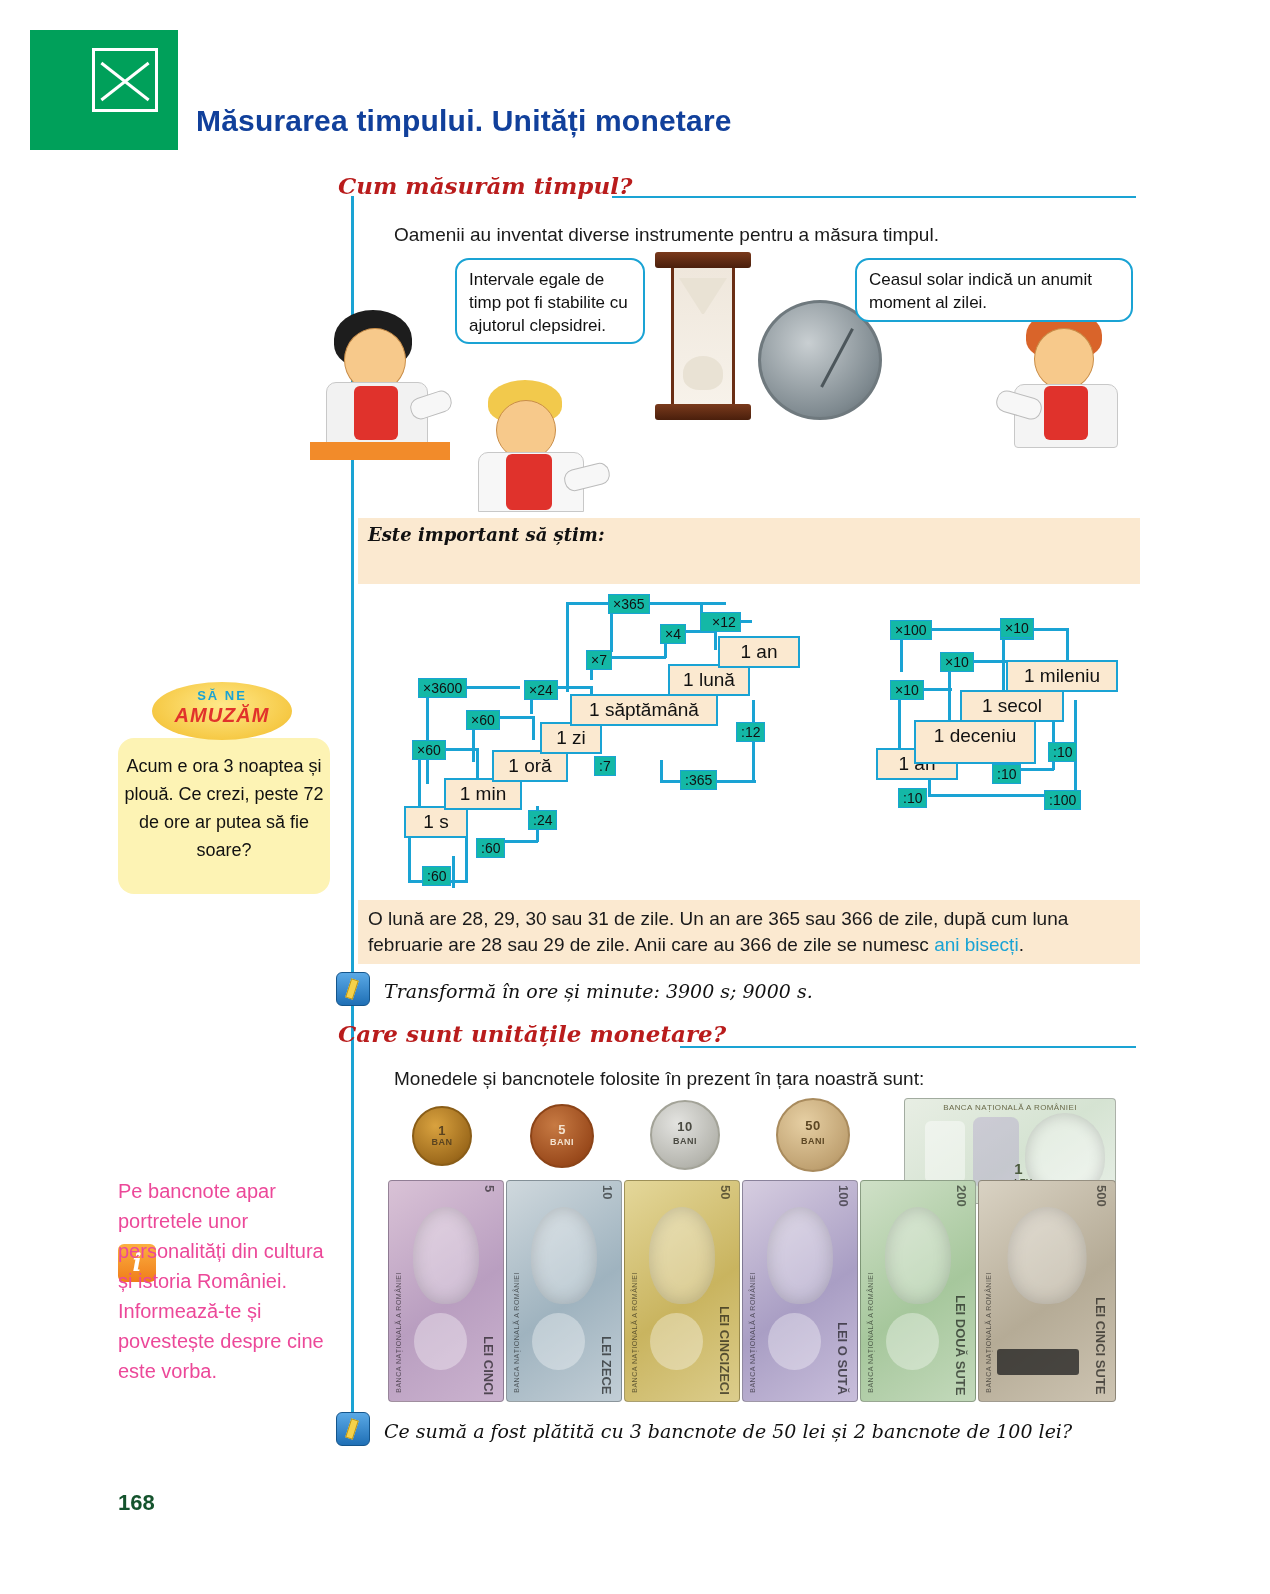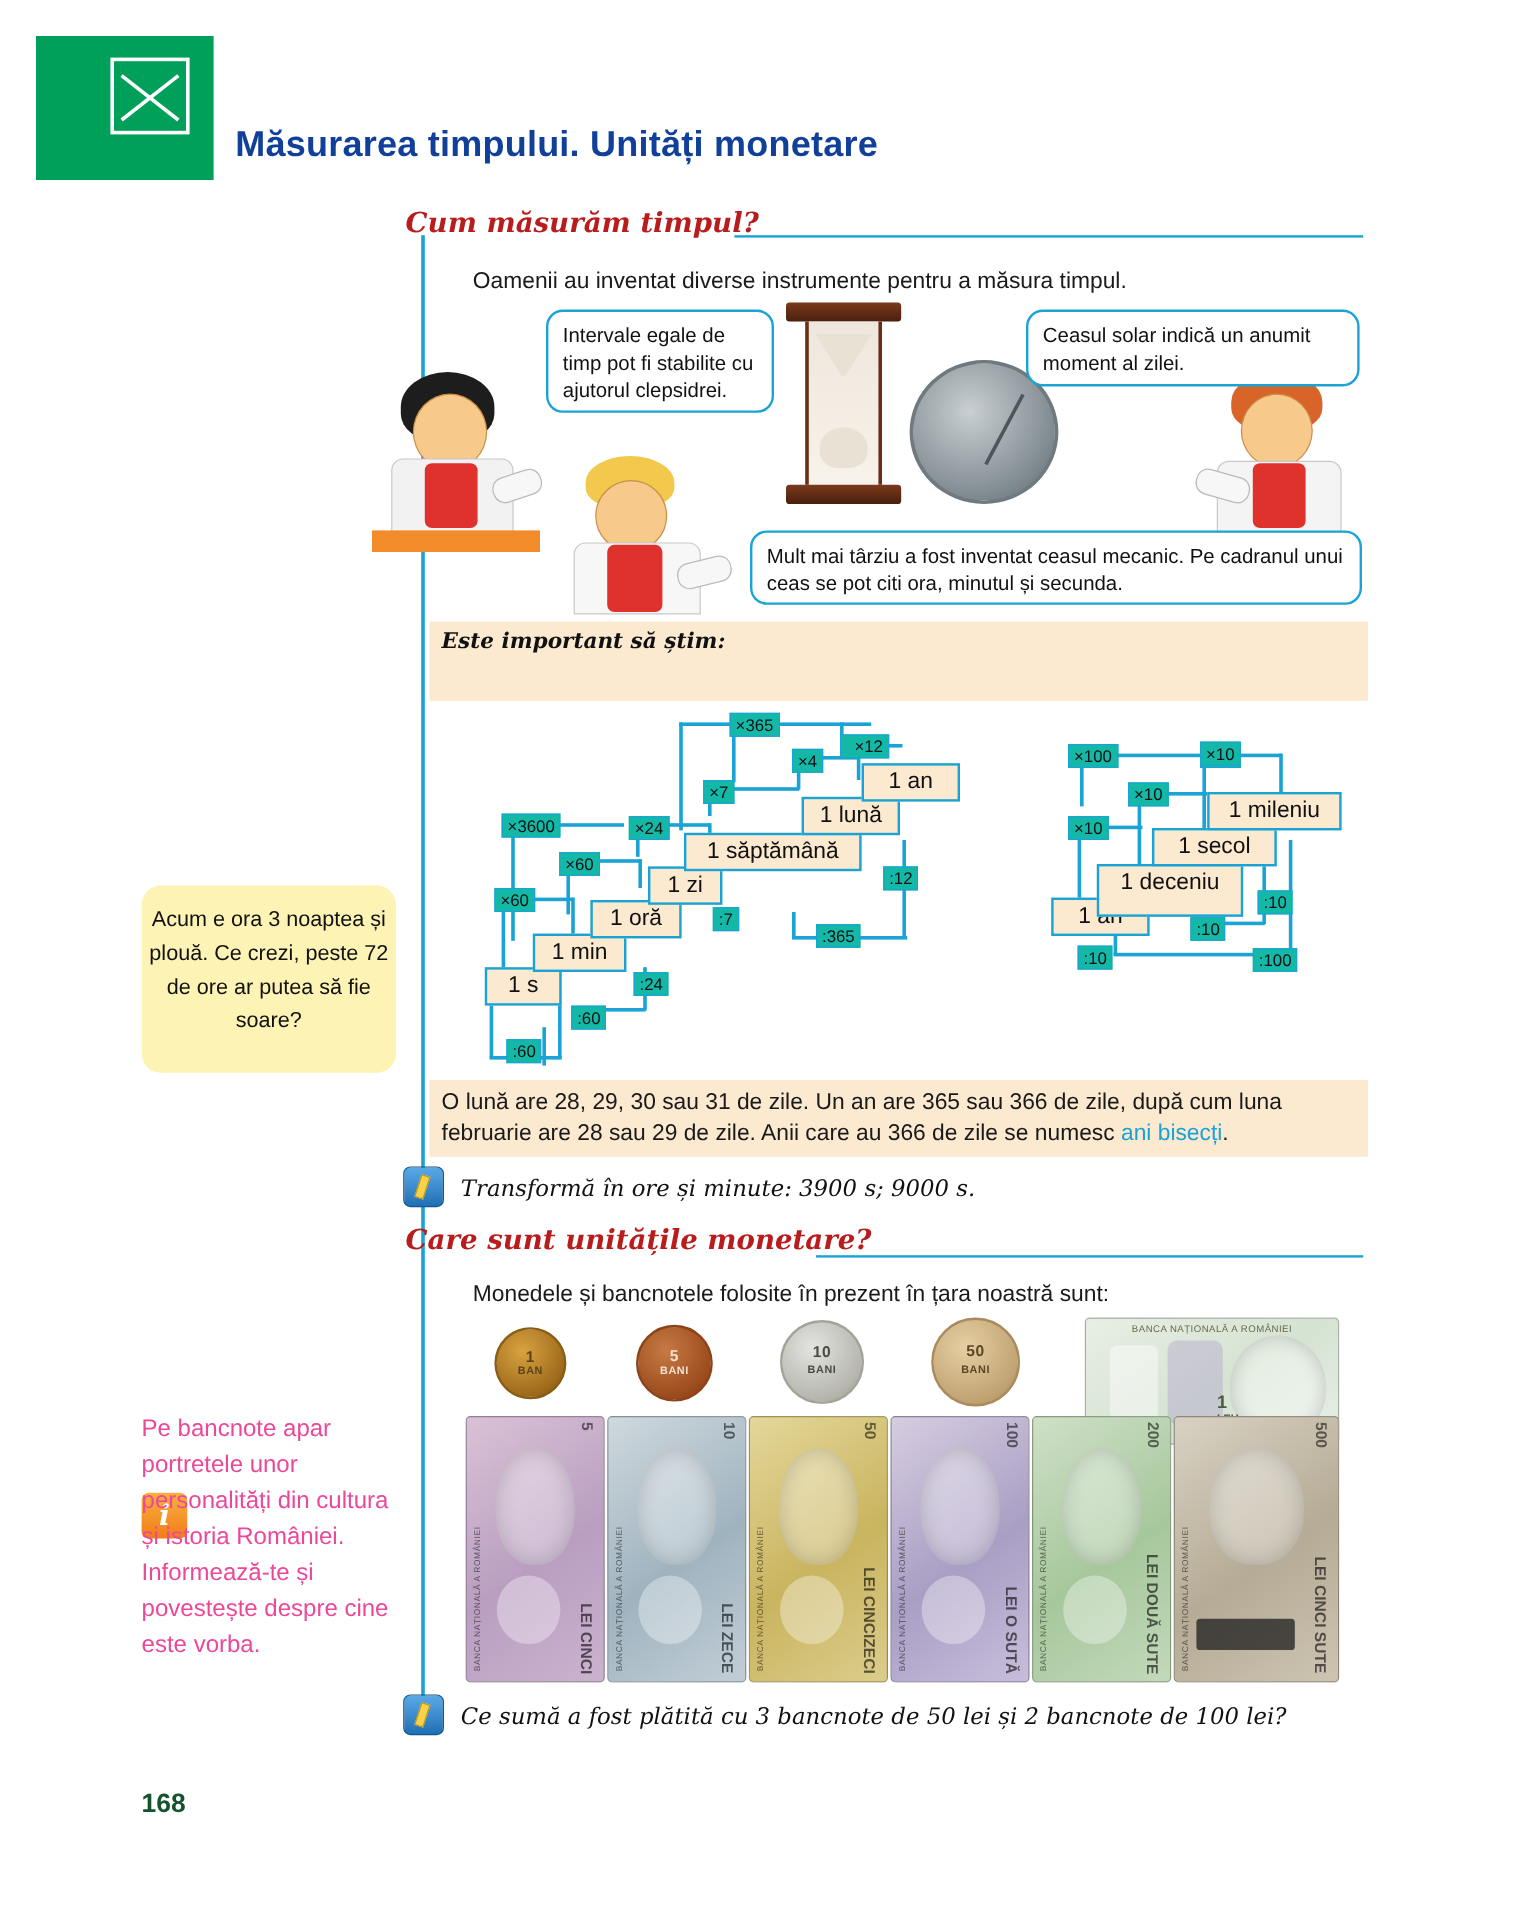--- a/index.html
+++ b/index.html
@@ -519,21 +519,20 @@
   <div class="kid" style="left:1000px; top:310px; width:140px; height:150px;">
     <div class="hair" style="left:26px; top:0; width:76px; height:50px; background:#d9642a;"></div>
     <div class="head" style="left:34px; top:18px; width:58px; height:60px;"></div>
     <div class="body" style="left:14px; top:74px; width:102px; height:62px; background:#f4f4f4; border:1px solid #c8c8c8;"></div>
     <div class="body" style="left:44px; top:76px; width:44px; height:54px; background:#e0322c; border-radius:6px;"></div>
     <div class="arm" style="left:-4px; top:84px; width:44px; height:20px; transform:rotate(16deg);"></div>
   </div>
 
   <div class="bubble" style="left:455px; top:258px; width:190px; height:86px;">Intervale egale de timp pot fi stabilite cu ajutorul clepsidrei.</div>
   <div class="bubble" style="left:855px; top:258px; width:278px; height:64px;">Ceasul solar indică un anumit moment al zilei.</div>
-  <div class="bubble" style="left:625px; top:442px; width:510px; height:62px;">Mult mai târziu a fost inventat ceasul mecanic. Pe cadranul unui ceas se pot citi ora, minutul și secunda.</div>
 
   <div class="cream-box" style="left:358px; top:518px; width:782px; height:66px;"></div>
   <div style="position:absolute; left:368px; top:524px;" class="cream-title">Este important să știm:</div>
 
   <div class="dline" style="left:408px; top:818px; width:3px; height:64px;"></div>
   <div class="dline" style="left:408px; top:880px; width:60px; height:3px;"></div>
   <div class="dline" style="left:465px; top:808px; width:3px; height:74px;"></div>
   <div class="dline" style="left:418px; top:748px; width:3px; height:68px;"></div>
   <div class="dline" style="left:418px; top:748px; width:60px; height:3px;"></div>
   <div class="dline" style="left:476px; top:748px; width:3px; height:42px;"></div>
@@ -611,20 +610,24 @@
   <div class="dlabel" style="left:1000px; top:620px;">×10</div>
   <div class="dlabel" style="left:890px; top:620px;">×100</div>
   <div class="dlabel" style="left:1000px; top:618px;">×10</div>
 
   <div class="dlabel" style="left:898px; top:788px;">:10</div>
   <div class="dlabel" style="left:992px; top:764px;">:10</div>
   <div class="dlabel" style="left:1048px; top:742px;">:10</div>
   <div class="dlabel" style="left:1044px; top:790px;">:100</div>
 
   <div class="fun-box"></div>
+  <div class="fun-badge">
+    <div class="fun-badge-l1">SĂ NE</div>
+    <div class="fun-badge-l2">AMUZĂM</div>
+  </div>
   <div class="fun-text">Acum e ora 3 noaptea și plouă. Ce crezi, peste 72 de ore ar putea să fie soare?</div>
 
   <div class="cream-box" style="left:358px; top:900px; width:782px; height:64px;"></div>
   <div class="body-text" style="left:368px; top:906px; width:766px;"><span>O lună are 28, 29, 30 sau 31 de zile. Un an are 365 sau 366 de zile, după cum luna februarie are 28 sau 29 de zile. Anii care au 366 de zile se numesc </span><span class="accent-word">ani bisecți</span><span>.</span></div>
 
   <div class="pencil-icon" style="left:336px; top:972px;"></div>
   <div class="task-text" style="left:384px; top:980px;">Transformă în ore și minute:  3900 s;  9000 s.</div>
 
   <div class="section-head" style="left:338px; top:1020px;">Care sunt unitățile monetare?</div>
   <div class="section-rule" style="left:680px; top:1046px; width:456px;"></div>

